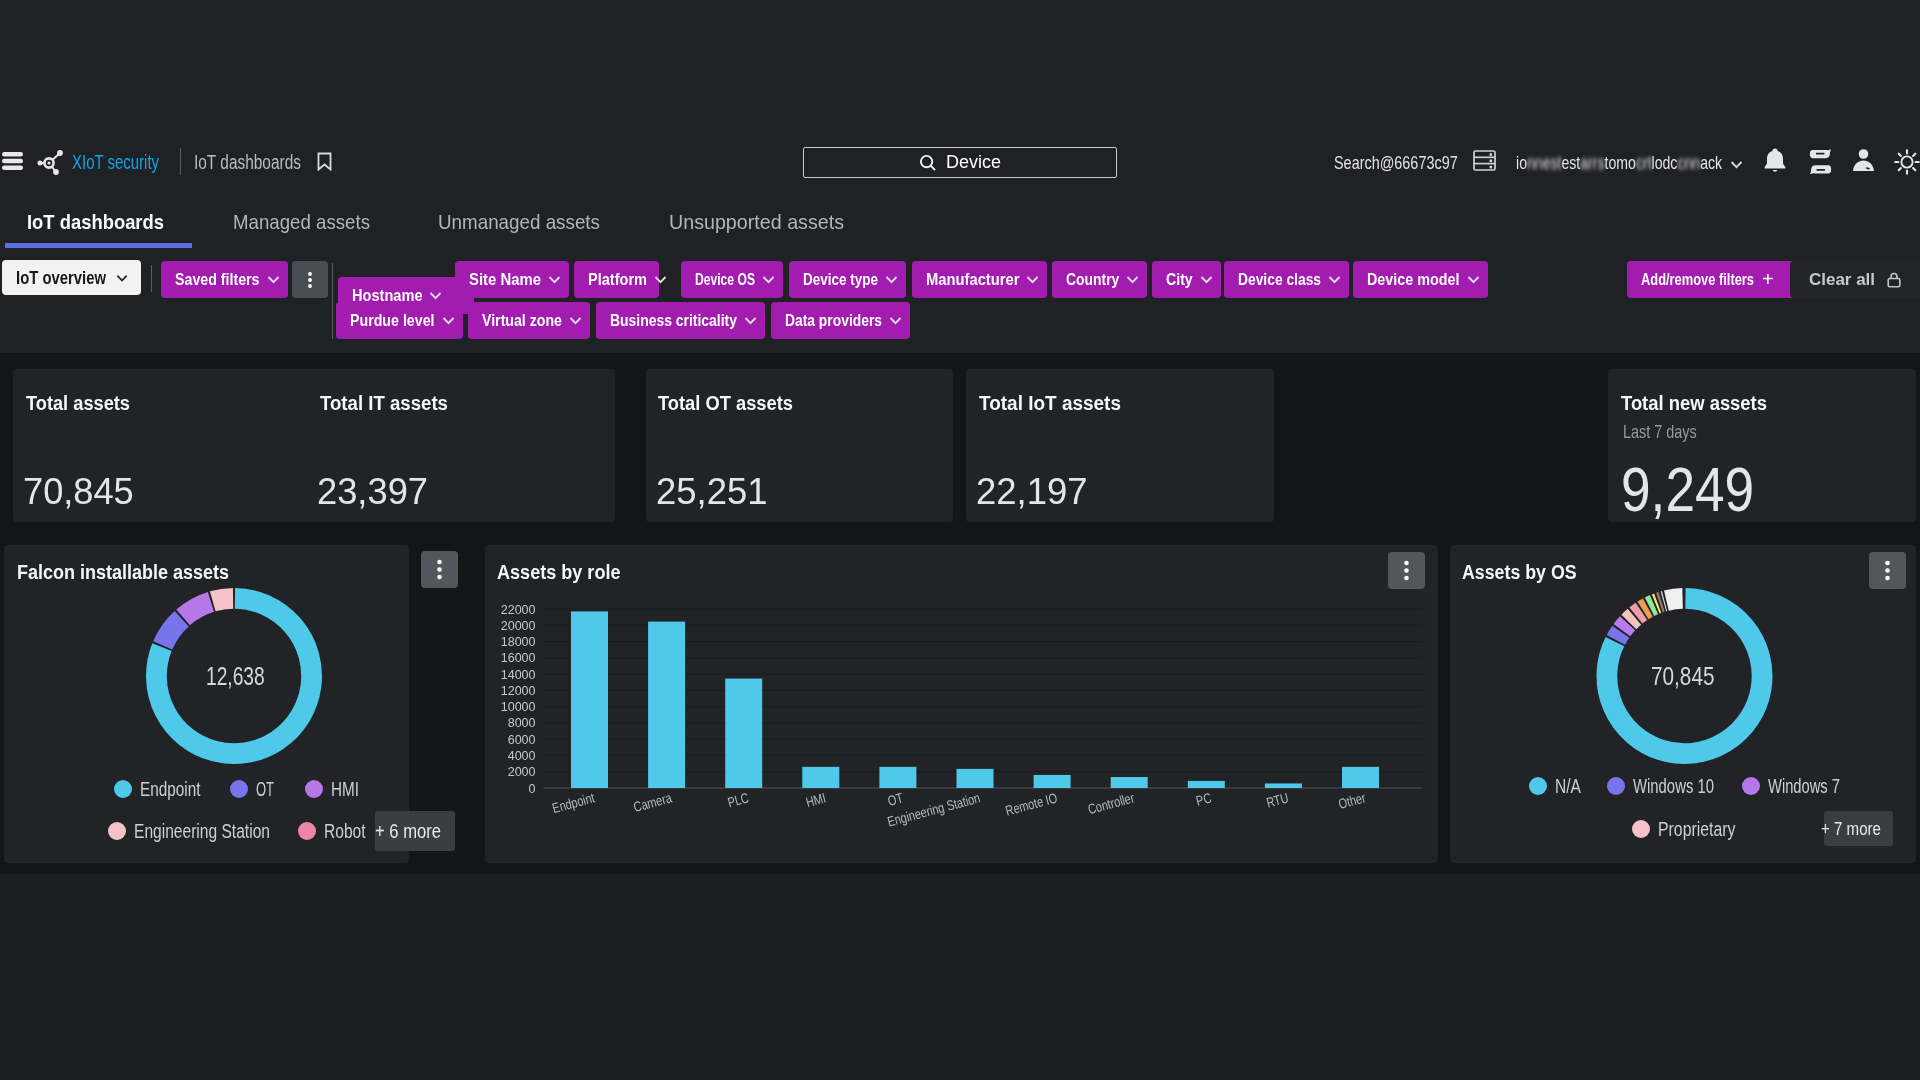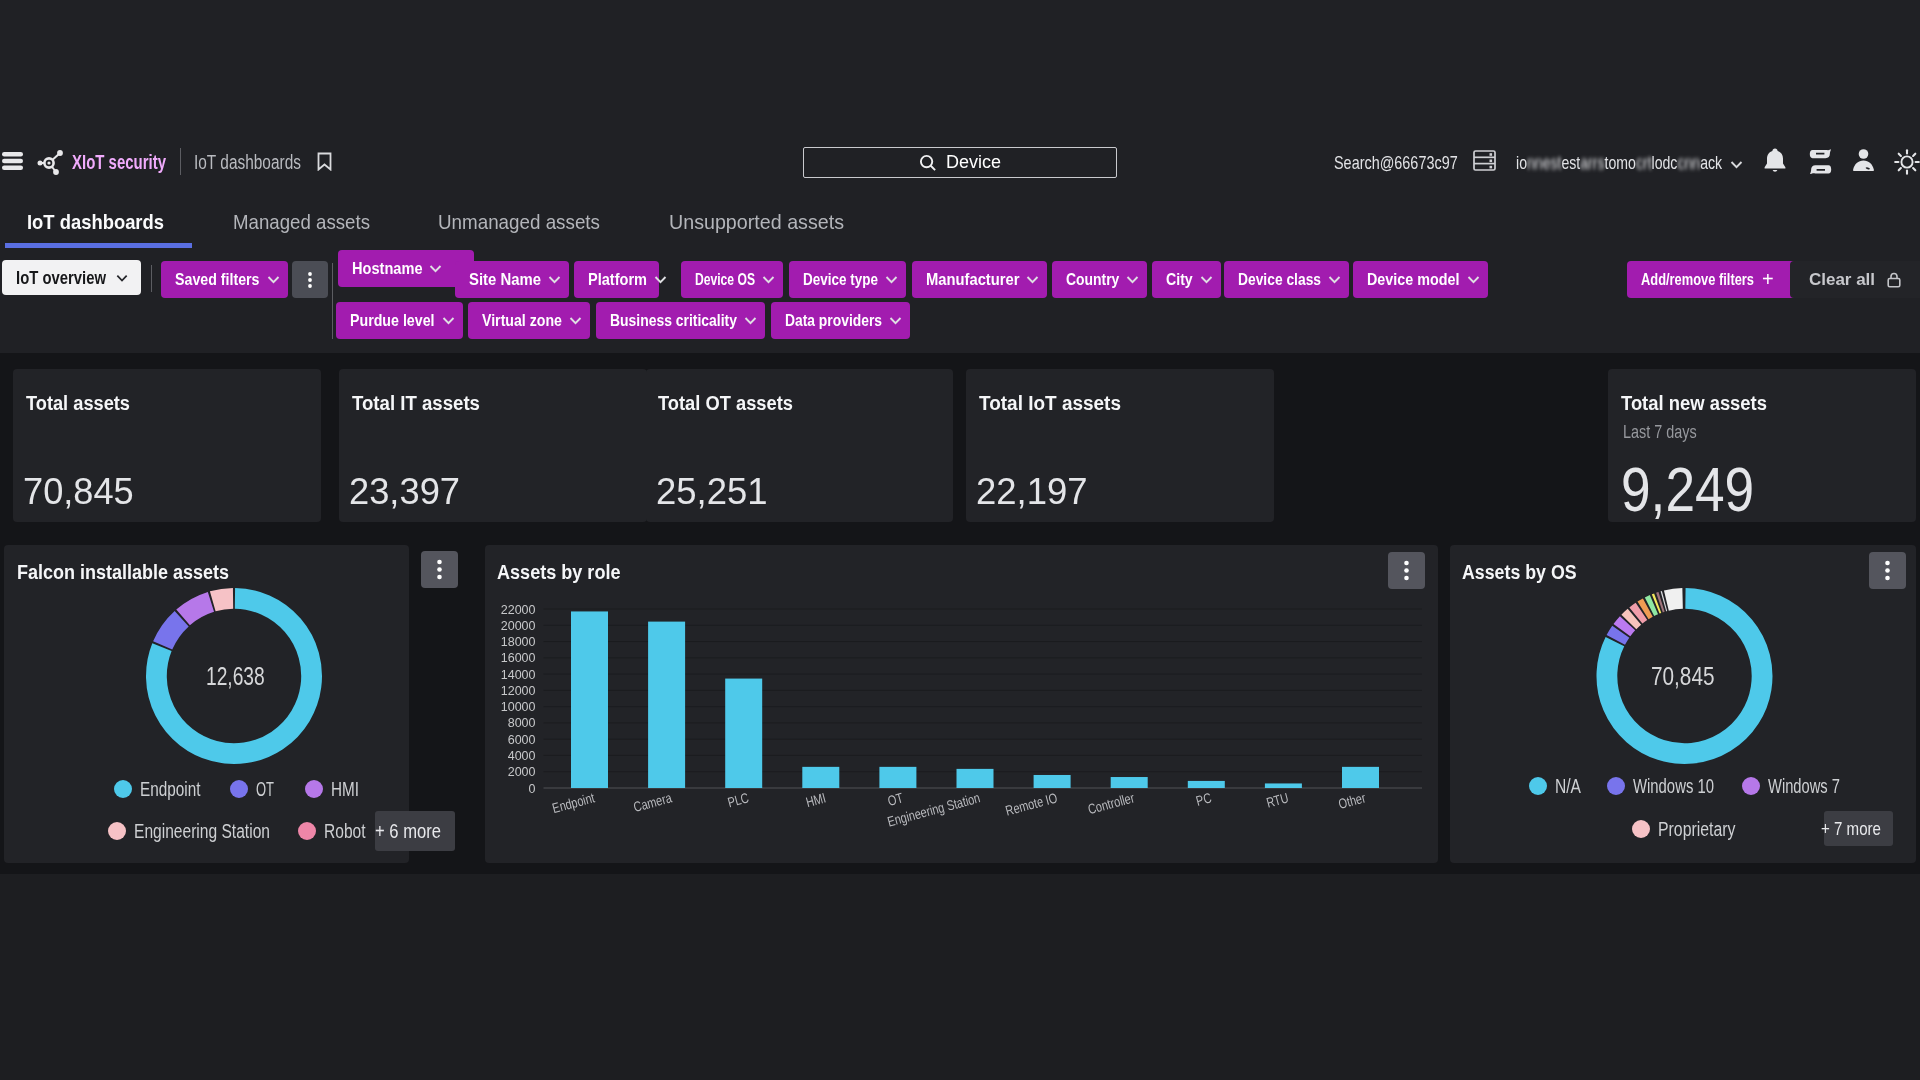--- a/index.html
+++ b/index.html
@@ -1,21 +1,21 @@
 <!DOCTYPE html>
 <html><head><meta charset="utf-8"><style>
 * { margin:0; padding:0; box-sizing:border-box; }
 html,body { width:1920px; height:1080px; background:#1d1e21; overflow:hidden; }
 body { font-family:"Liberation Sans", sans-serif; }
 #app { position:relative; width:1920px; height:1080px; }
 .abs { position:absolute; }
 #top { position:absolute; left:0; top:0; width:1920px; height:353px; background:#202125; }
 #canvas { position:absolute; left:0; top:353px; width:1920px; height:521px; background:#141518; }
 .hrow { position:absolute; display:flex; align-items:center; }
-.logotext { font-size:20px; font-weight:bold; color:#f0abfc; }
+.logotext { font-size:20px; font-weight:normal; color:#0ea5e9; }
 .crumb { font-size:20px; color:#b9bbc0; }
 .vdiv { width:1px; height:27px; background:#5c5d62; }
 #searchbox { position:absolute; left:803px; top:147px; width:314px; height:31px; border:1px solid #c9cace; border-radius:2px; display:flex; align-items:center; justify-content:center; gap:9px; color:#fff; font-size:18px; }
 .rtext { font-size:18.5px; color:#e2e3e6; }
 .tab { font-size:21px; color:#b3b5ba; position:absolute; top:210px; }
 .tabactive { color:#fafbfc; font-weight:bold; }
 #underline { position:absolute; left:5px; top:243px; width:187px; height:5px; background:#5a6fe2; }
 .chip { position:absolute; height:37px; background:#a21caf; border-radius:4px; color:#fff; font-size:16.5px; font-weight:bold; display:flex; align-items:center; gap:6px; padding:0 7px 0 14px; }
 #iotov { position:absolute; left:2px; top:260px; width:139px; height:35px; background:#f2f2f3; border-radius:4px; color:#17181a; font-size:18.5px; font-weight:bold; display:flex; align-items:center; gap:9px; padding-left:14px; }
 .kebabchip { position:absolute; left:292px; top:261px; width:36px; height:37px; background:#4b4d55; border-radius:4px; display:flex; align-items:center; justify-content:center; }
@@ -173,21 +173,21 @@
 <div class="kebabchip">
       <svg width="16" height="18" viewBox="0 0 16 18">
         <g fill="#fff">
           <circle cx="8" cy="3" r="1.9"></circle>
           <circle cx="8" cy="9" r="1.9"></circle>
           <circle cx="8" cy="15" r="1.9"></circle>
         </g>
       </svg>
     </div>
 <div class="hrow vdiv" style="left:332px; top:263px; height:76px"></div>
-<div class="chip" style="left:337.8px;top:250px;width:136px">
+<div class="chip" style="left:337.8px;top:277px;width:136px">
       <span style="display:inline-block;width:70.5px;overflow:visible;white-space:nowrap"><span style="display:inline-block;transform:scaleX(0.8838);transform-origin:left center">Hostname</span></span>
       <svg width="15" height="15" viewBox="0 0 12 12" style="flex:none">
         <path d="M2 4 L6 8.2 L10 4" fill="none" stroke="#dfe0e3" stroke-width="1.5"></path>
       </svg>
     </div>
     <div class="chip" style="left:455px;top:261px;width:114px">
       <span style="display:inline-block;width:72.0px;overflow:visible;white-space:nowrap"><span style="display:inline-block;transform:scaleX(0.9024);transform-origin:left center">Site Name</span></span>
       <svg width="15" height="15" viewBox="0 0 12 12" style="flex:none">
         <path d="M2 4 L6 8.2 L10 4" fill="none" stroke="#dfe0e3" stroke-width="1.5"></path>
       </svg>
@@ -270,21 +270,21 @@
     </div>
 <div id="clearall">Clear all <svg width="14" height="16" viewBox="0 0 14 16">
         <rect x="1.2" y="6.5" width="11.6" height="8.3" rx="1.5" fill="none" stroke="#c3c4c8" stroke-width="1.6"></rect>
         <path d="M4 6.5 v-2 a3 3 0 0 1 6 0 v2" fill="none" stroke="#c3c4c8" stroke-width="1.6"></path>
       </svg></div>
 
 <div class="scard" style="left:13px">
       <div class="ctitle"><span style="display:inline-block;white-space:nowrap;transform:scaleX(0.9112);transform-origin:left center;">Total assets</span></div>
       <div class="num" style="left:10.1px;top:104.8px;font-size:36.8px;line-height:1;transform:scaleX(0.9840);transform-origin:left top;color:#e4e5e8">70,845</div>
     </div>
-    <div class="scard" style="left:339px">
+    <div class="scard" style="left:307px">
       <div class="ctitle"><span style="display:inline-block;white-space:nowrap;transform:scaleX(0.9311);transform-origin:left center;">Total IT assets</span></div>
       <div class="num" style="left:10.1px;top:104.8px;font-size:36.8px;line-height:1;transform:scaleX(0.9862);transform-origin:left top;color:#e4e5e8">23,397</div>
     </div>
     <div class="scard" style="left:645.6px">
       <div class="ctitle"><span style="display:inline-block;white-space:nowrap;transform:scaleX(0.9154);transform-origin:left center;">Total OT assets</span></div>
       <div class="num" style="left:10.1px;top:104.8px;font-size:36.8px;line-height:1;transform:scaleX(0.9908);transform-origin:left top;color:#e4e5e8">25,251</div>
     </div>
     <div class="scard" style="left:966.4px">
       <div class="ctitle"><span style="display:inline-block;white-space:nowrap;transform:scaleX(0.9486);transform-origin:left center;">Total IoT assets</span></div>
       <div class="num" style="left:10.1px;top:104.8px;font-size:36.8px;line-height:1;transform:scaleX(0.9908);transform-origin:left top;color:#e4e5e8">22,197</div>

